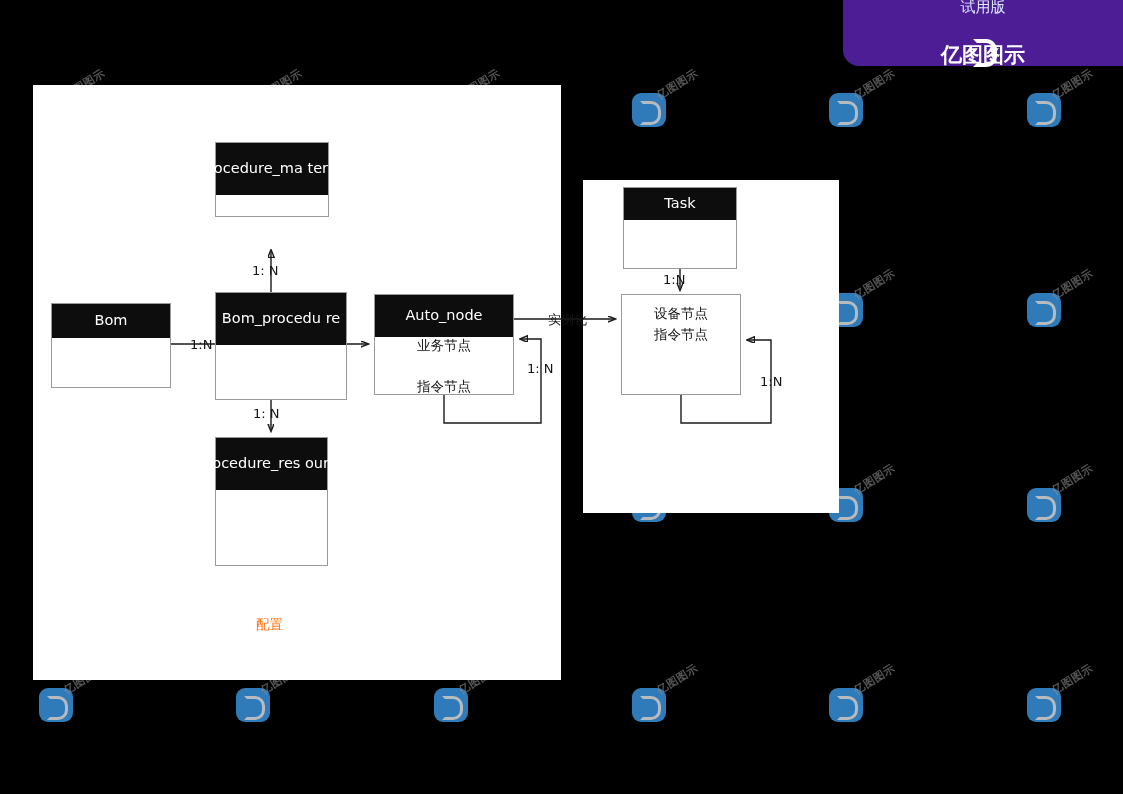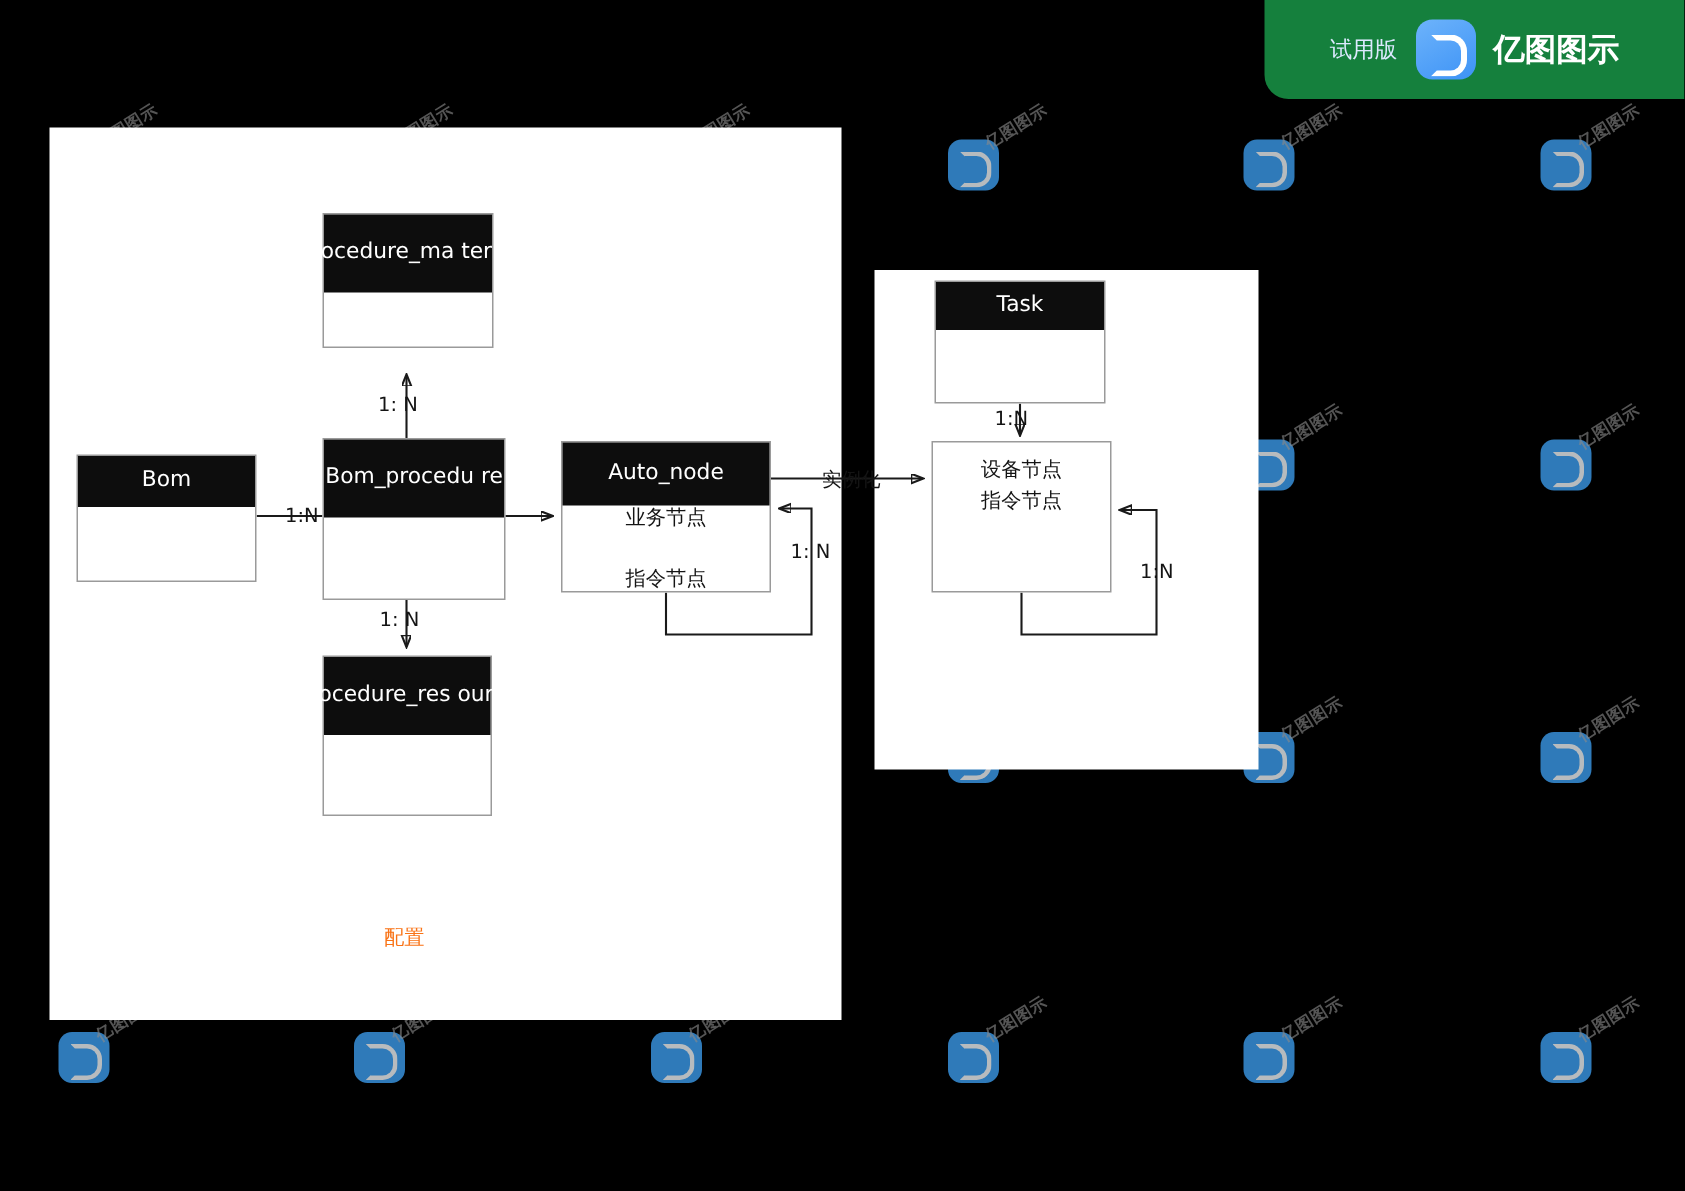--- a/index.html
+++ b/index.html
@@ -65,27 +65,28 @@
     font-family: "DejaVu Sans", sans-serif;
   }
 
   
   #trial-badge {
     position: absolute;
     right: 0;
     top: 0;
     width: 280px;
     height: 66px;
-    background: #15803d;
+    background: #4c1d95;
     border-bottom-left-radius: 16px;
     display: flex;
     align-items: center;
     justify-content: center;
     gap: 12px;
     z-index: 40;
+    flex-direction: column;
   }
   #trial-badge .trial-label {
     color: #dce9ff;
     font-size: 15px;
     font-family: "DejaVu Sans", sans-serif;
   }
   #trial-badge .brand-mark {
     width: 40px;
     height: 40px;
     border-radius: 11px;
@@ -146,33 +147,33 @@
     display: flex;
     flex-direction: column;
     align-items: center;
     justify-content: center;
     text-align: center;
     line-height: 1.55;
     box-sizing: border-box;
     font-family: "DejaVu Sans", sans-serif;
   }
 
-  #ent-procedure-material { left: 215px; top: 142px; width: 114px; height: 90px; }
+  #ent-procedure-material { left: 215px; top: 142px; width: 114px; height: 75px; }
   #ent-procedure-material .entity-header { height: 52px; }
   #ent-procedure-material .entity-body   { height: 48px; }
 
   #ent-bom { left: 51px; top: 303px; width: 120px; height: 85px; }
   #ent-bom .entity-header { height: 34px; }
   #ent-bom .entity-body   { height: 49px; }
 
-  #ent-bom-procedure { left: 215px; top: 292px; width: 122px; height: 108px; }
+  #ent-bom-procedure { left: 215px; top: 292px; width: 132px; height: 108px; }
   #ent-bom-procedure .entity-header { height: 52px; }
   #ent-bom-procedure .entity-body   { height: 54px; }
 
-  #ent-procedure-resource { left: 215px; top: 437px; width: 113px; height: 107px; }
+  #ent-procedure-resource { left: 215px; top: 437px; width: 113px; height: 129px; }
   #ent-procedure-resource .entity-header { height: 52px; }
   #ent-procedure-resource .entity-body   { height: 46px; }
 
   #ent-auto-node { left: 374px; top: 294px; width: 140px; height: 101px; }
   #ent-auto-node .entity-header { height: 42px; }
   #ent-auto-node .entity-body   { height: 57px; gap: 20px; }
 
   #ent-task { left: 623px; top: 187px; width: 114px; height: 82px; }
   #ent-task .entity-header { height: 32px; }
   #ent-task .entity-body   { height: 48px; }

